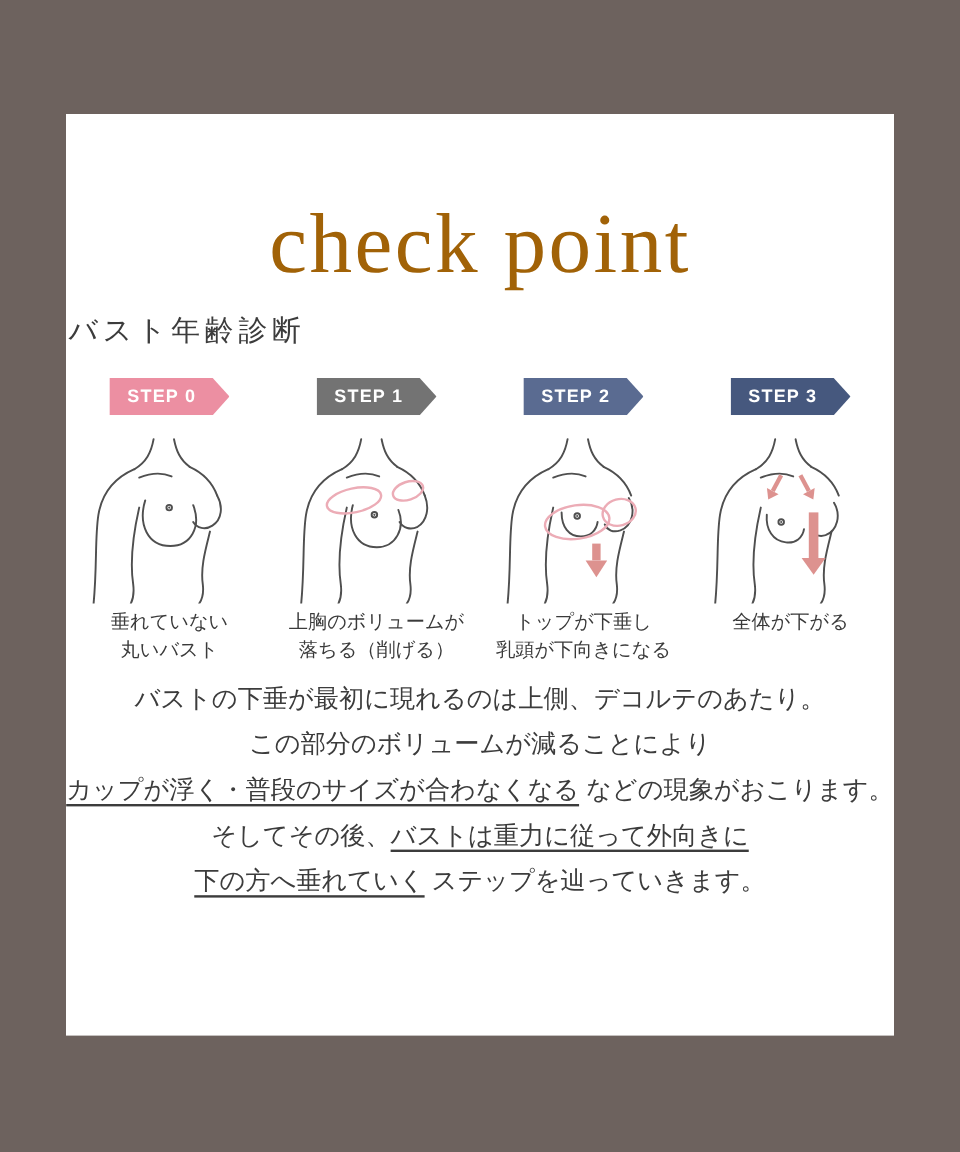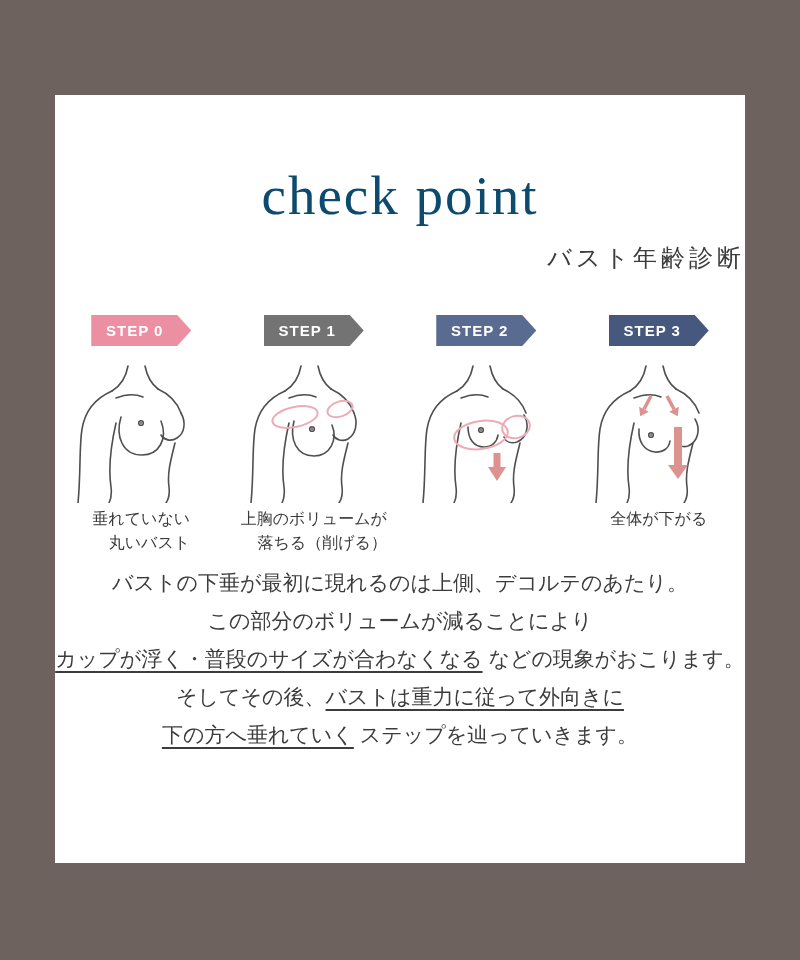--- a/index.html
+++ b/index.html
@@ -9,25 +9,25 @@
     font-family:"Liberation Sans",sans-serif;
     -webkit-font-smoothing:antialiased;
   }
   .card{
     position:absolute;left:55px;top:95px;width:690px;height:768px;
     background:#ffffff;
   }
   .title{
     margin:72px 0 0 0;text-align:center;
     font-family:"Liberation Serif","DejaVu Serif",serif;
-    font-weight:400;font-size:55px;line-height:1.05;
-    letter-spacing:2px;color:#0c4a6e;
+    font-weight:400;font-size:71px;line-height:1.05;
+    letter-spacing:2px;color:#a16207;
   }
   .subtitle{
-    margin-top:17px;text-align:right;
+    margin-top:17px;text-align:left;
     font-family:"Liberation Serif","DejaVu Serif",serif;
     font-size:24px;letter-spacing:4px;padding-left:2px;
     color:#3c3c3c;
   }
   .steps{
     position:absolute;left:0;top:220px;width:690px;
     display:flex;
   }
   .step{
     width:172.5px;display:flex;flex-direction:column;align-items:center;
@@ -36,21 +36,21 @@
     width:100px;height:31px;flex:0 0 31px;
     clip-path:polygon(0 0,86% 0,100% 50%,86% 100%,0 100%);
     color:#ffffff;font-weight:bold;font-size:15px;letter-spacing:1px;
     display:flex;align-items:center;justify-content:center;
     padding-right:13px;box-sizing:border-box;
   }
   .illu{margin-top:17px;width:140px;height:140px;}
   .illu svg{display:block;width:140px;height:140px;}
   .caption{
     margin-top:4px;font-size:16px;line-height:1.5;
-    color:#3a3a3a;text-align:right;white-space:nowrap;
+    color:#3a3a3a;text-align:center;white-space:nowrap;
   }
   .desc{
     position:absolute;left:0;top:469px;width:690px;
     text-align:center;color:#3c3c3c;font-size:21px;
   }
   .desc p{margin:0;line-height:38px;white-space:nowrap;}
   .u{
     text-decoration:underline;
     text-underline-offset:5px;
     text-decoration-thickness:1.5px;
@@ -139,20 +139,24 @@
           <circle cx="65" cy="67" r="0.9" fill="#4f4f4f"></circle>
           <g stroke="#ecacb6" stroke-width="2" fill="none">
             <ellipse cx="65" cy="72" rx="27" ry="14" transform="rotate(-8 65 72)"></ellipse>
             <ellipse cx="100" cy="64" rx="14" ry="11" transform="rotate(-15 100 64)"></ellipse>
           </g>
           <g fill="#dd928f">
             <rect x="77.5" y="90" width="7" height="14"></rect>
             <polygon points="72,104 90,104 81,118"></polygon>
           </g>
         </svg>
+      </div>
+      <div class="caption">
+        <div>トップが下垂し</div>
+        <div>乳頭が下向きになる</div>
       </div>
     </div>
 
     <div class="step">
       <div class="badge" style="background:#46587e">STEP 3</div>
       <div class="illu">
         <svg viewBox="0 0 140 140">
           <g stroke="#4f4f4f" stroke-width="1.6" fill="none" stroke-linecap="round">
             <path d="M57,3 C55,14 51,22 41,28"></path>
             <path d="M41,28 C25,35 14,48 11,66 C8,85 10,108 7,140"></path>

